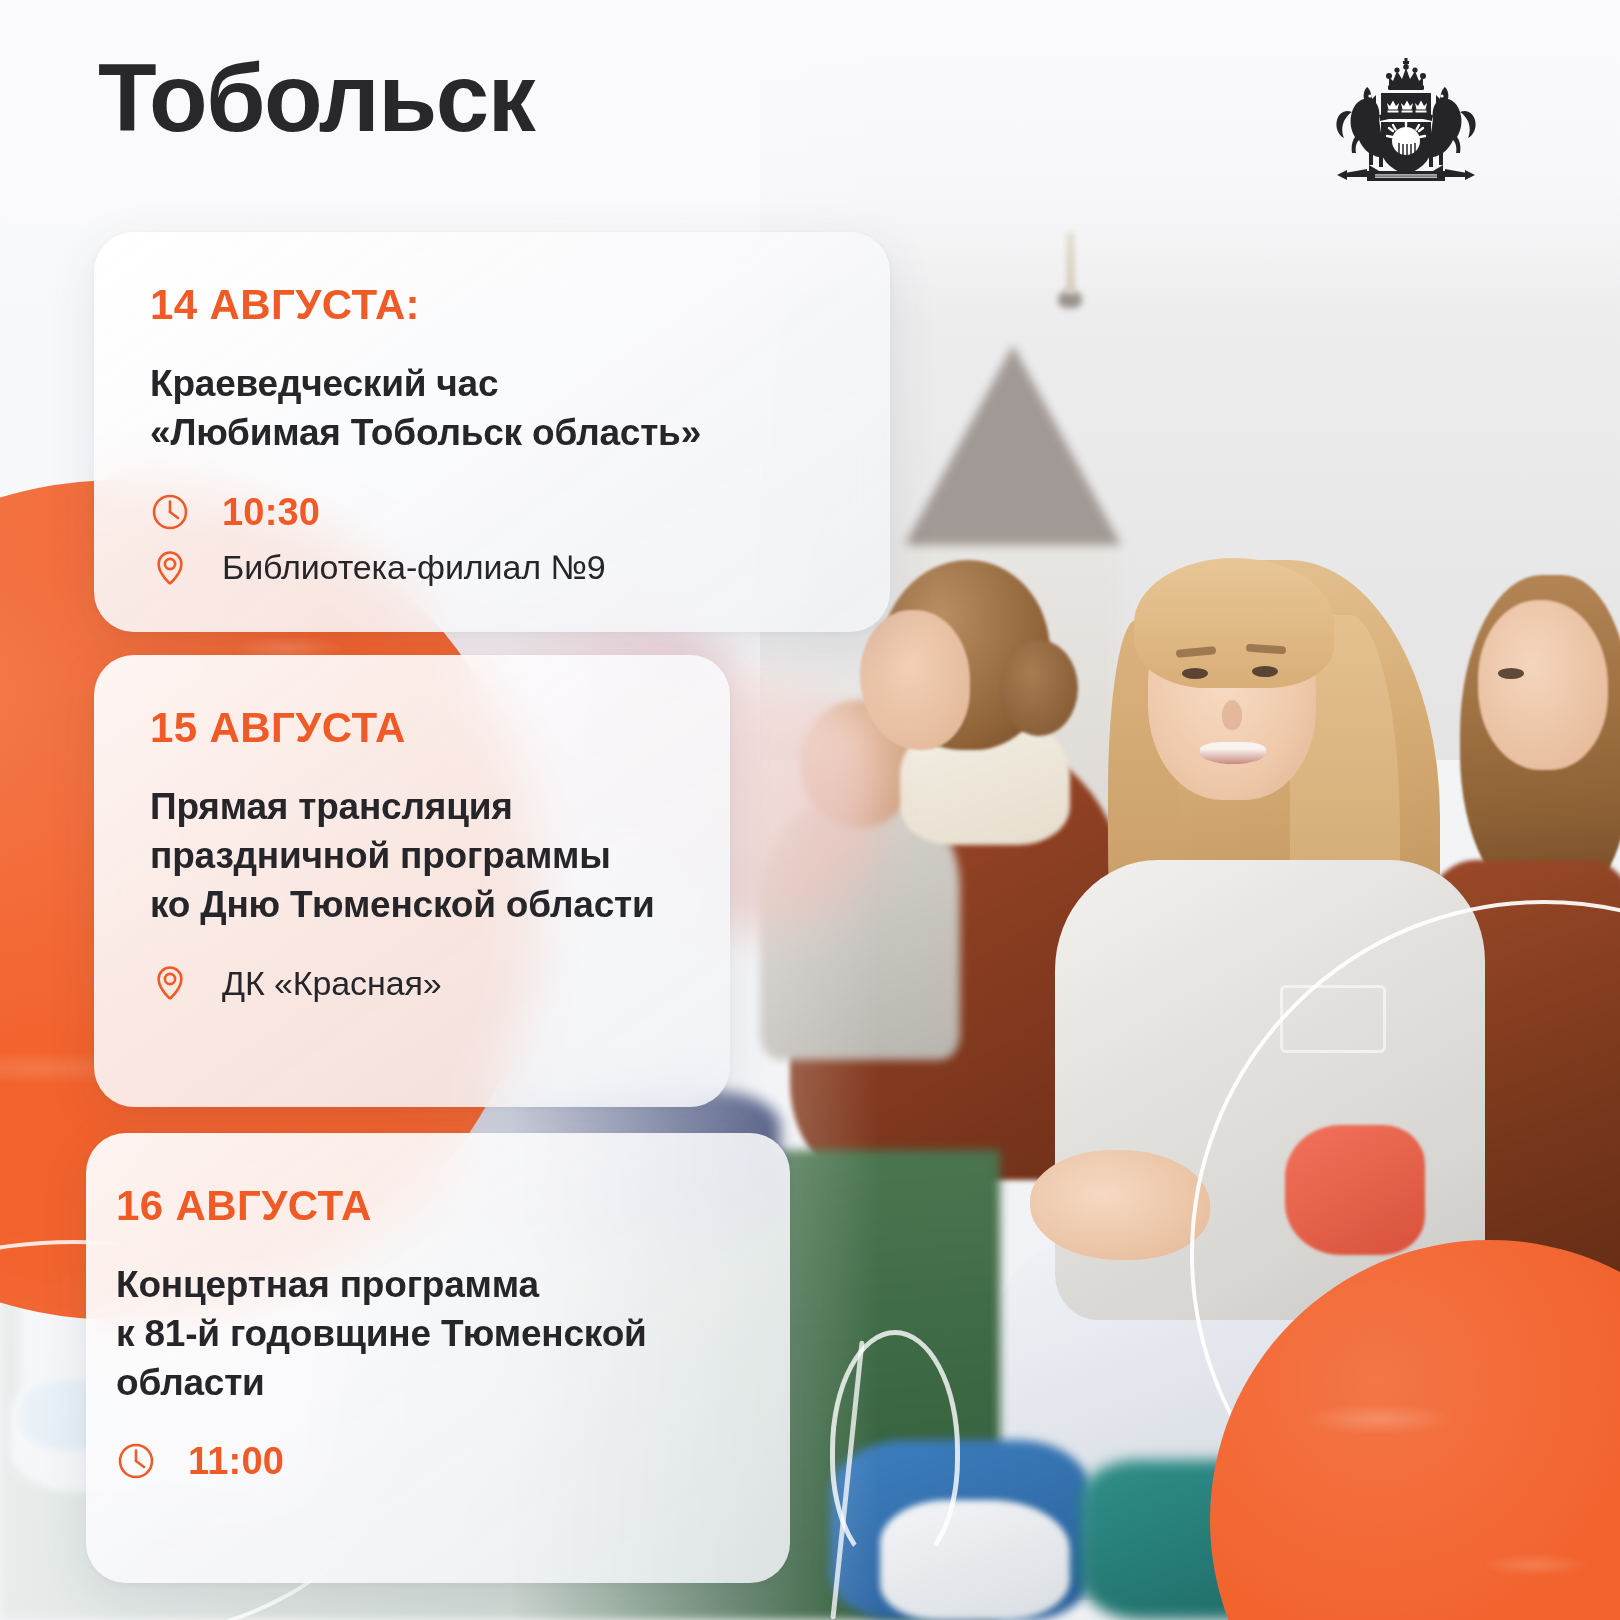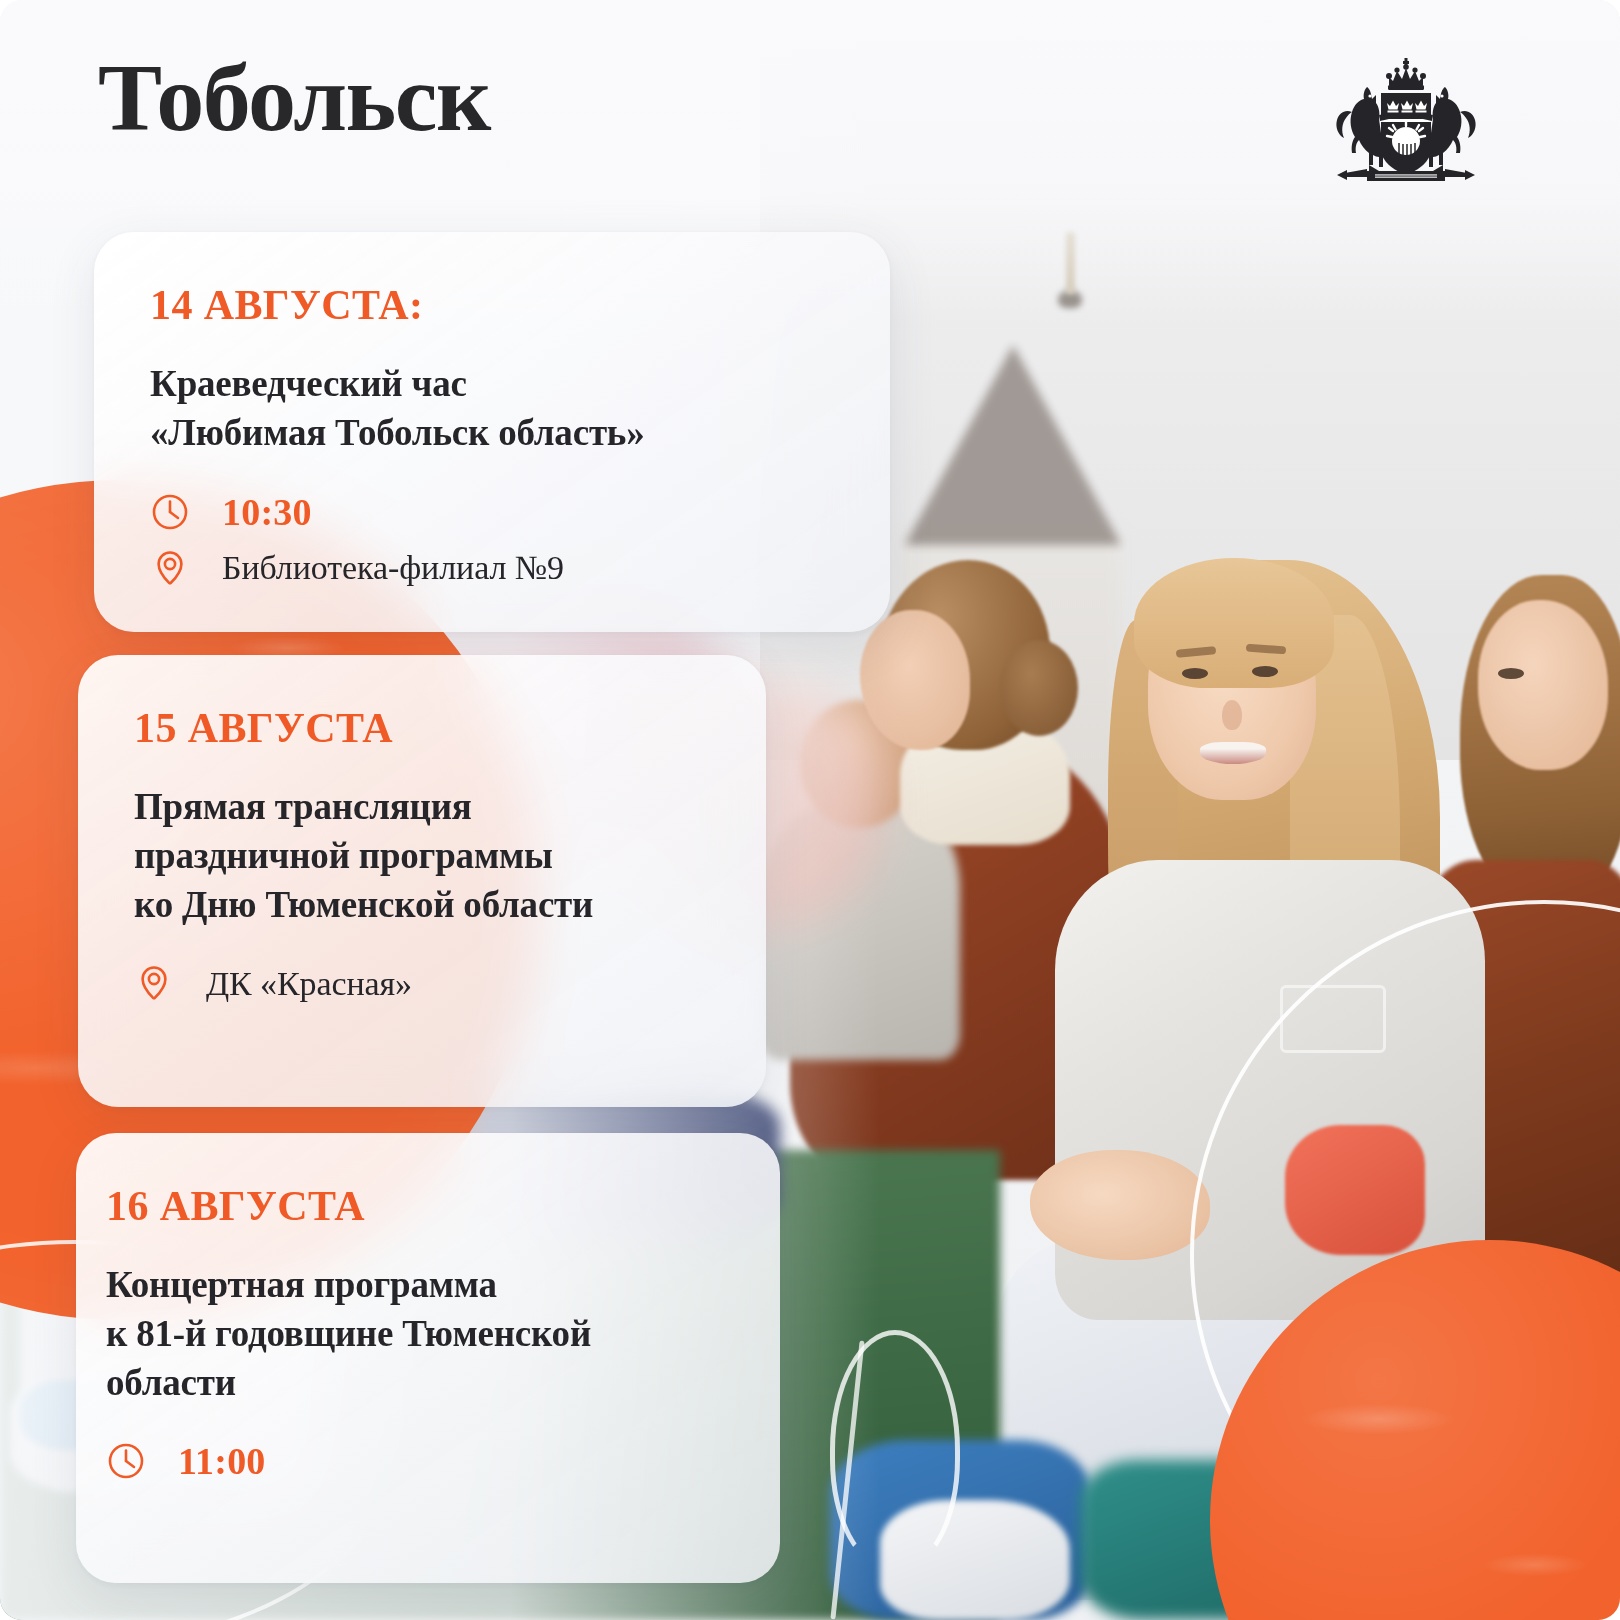--- a/index.html
+++ b/index.html
@@ -7,22 +7,21 @@
     margin: 0;
     padding: 0;
     background: #ffffff;
   }
   .poster {
     position: relative;
     width: 1620px;
     height: 1620px;
     overflow: hidden;
     background: linear-gradient(160deg, #fbfbfc 0%, #f3f4f6 55%, #eef0f3 100%);
-    font-family: Liberation Serif, serif;
-    border-radius: 22px;
+    font-family: Liberation Sans, sans-serif;
     -webkit-font-smoothing: antialiased;
   }
 
   
   .photo {
     position: absolute;
     inset: 0;
     overflow: hidden;
   }
   .photo-inner {
@@ -470,22 +469,22 @@
     position: absolute;
     border-radius: 40px;
     background: linear-gradient(145deg, rgba(255,255,255,.93) 0%, rgba(250,250,252,.88) 45%, rgba(240,242,246,.86) 100%);
     backdrop-filter: blur(26px);
     -webkit-backdrop-filter: blur(26px);
     box-shadow: 0 14px 48px rgba(60,70,90,.10), 0 2px 8px rgba(60,70,90,.05);
     box-sizing: border-box;
     padding: 52px 56px 46px 56px;
   }
   .card-1 { left: 94px; top: 232px;  width: 796px; height: 400px; }
-  .card-2 { left: 78px; top: 655px;  width: 688px; height: 452px; }
-  .card-3 { left: 76px; top: 1133px; width: 704px; height: 450px; padding-left: 30px; }
+  .card-2 { left: 94px; top: 655px;  width: 636px; height: 452px; }
+  .card-3 { left: 86px; top: 1133px; width: 704px; height: 450px; padding-left: 30px; }
 
   .card-date {
     color: #ef5a26;
     font-size: 42px;
     font-weight: 700;
     letter-spacing: .4px;
     line-height: 1;
     margin: 0 0 34px 0;
     white-space: nowrap;
   }

